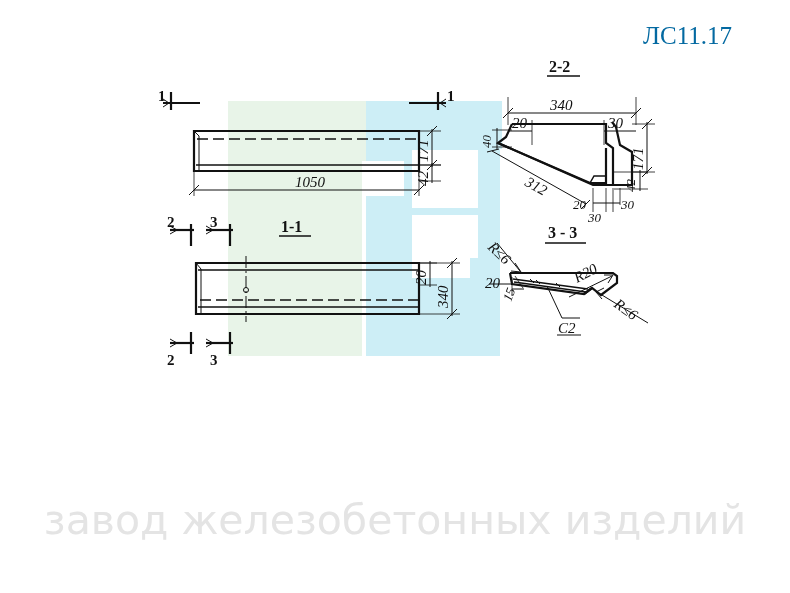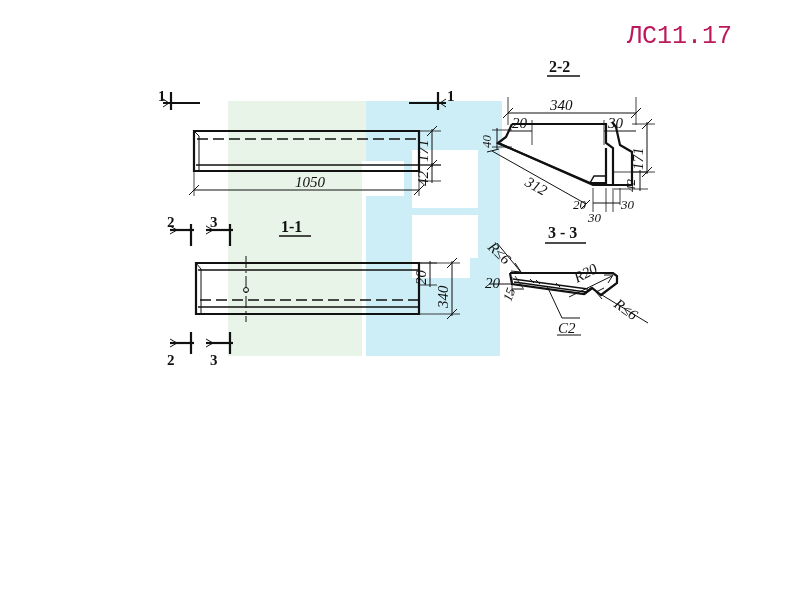--- a/index.html
+++ b/index.html
@@ -56,23 +56,23 @@
     font-size: 41px;
     color: #e4e4e4;
     line-height: 1;
     user-select: none;
   }
   
   #title {
     position: absolute;
     right: 58px;
     top: 22px;
-    font-family: Liberation Mono, monospace;
+    font-family: Liberation Serif, serif;
     font-size: 25px;
-    color: #be185d;
+    color: #0369a1;
     letter-spacing: 0px;
   }
   
   svg { display: block; }
   .ln   { stroke: #111111; fill: none; }
   .thk  { stroke-width: 2.2; }
   .med  { stroke-width: 1.5; }
   .thn  { stroke-width: 1.0; }
   .vthn { stroke-width: 0.8; }
   .dash { stroke-dasharray: 11 5; }
@@ -112,20 +112,21 @@
     <div class="blk" style="left:362px; top:101px; width:48px; height:60px; background:#e8f4e8;"></div>
     <div class="blk" style="left:271px; top:161px; width:91px; height:195px; background:#e8f4e8;"></div>
     <div class="blk" style="left:366px; top:101px; width:134px; height:255px; background:#cdeef6;"></div>
     <div class="blk" style="left:366px; top:161px; width:38px; height:35px; background:#ffffff;"></div>
     <div class="blk" style="left:412px; top:150px; width:66px; height:58px; background:#ffffff;"></div>
     <div class="blk" style="left:412px; top:215px; width:66px; height:63px; background:#ffffff;"></div>
     <div class="blk" style="left:470px; top:101px; width:32px; height:48px; background:#cdeef6;"></div>
     <div class="blk" style="left:470px; top:258px; width:26px; height:60px; background:#cdeef6;"></div>
   </div>
 
+  <div id="wm-sub">завод железобетонных изделий</div>
 
   <div id="title">ЛС11.17</div>
 
   <svg class="layer" width="790" height="593" viewBox="0 0 790 593" xmlns="http://www.w3.org/2000/svg">
 
     <g>
 
       <g>
         <path class="ln thk" d="M163,103 L200,103"></path>
         <path class="ln thk" d="M171,92 L171,110"></path>

